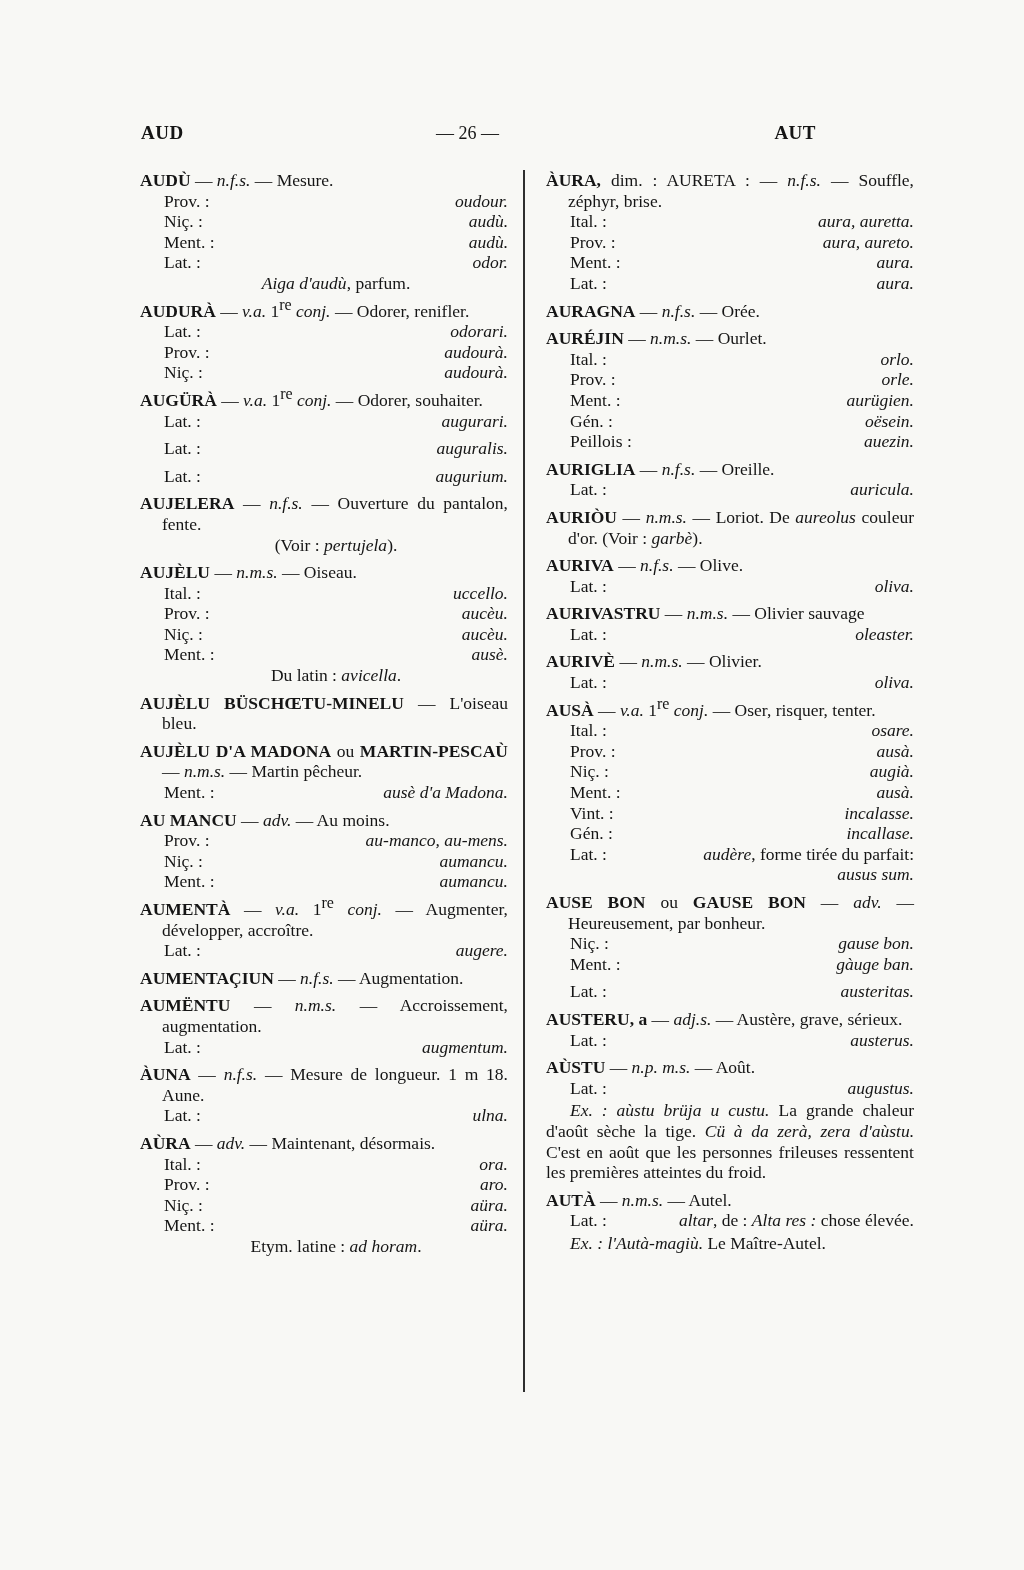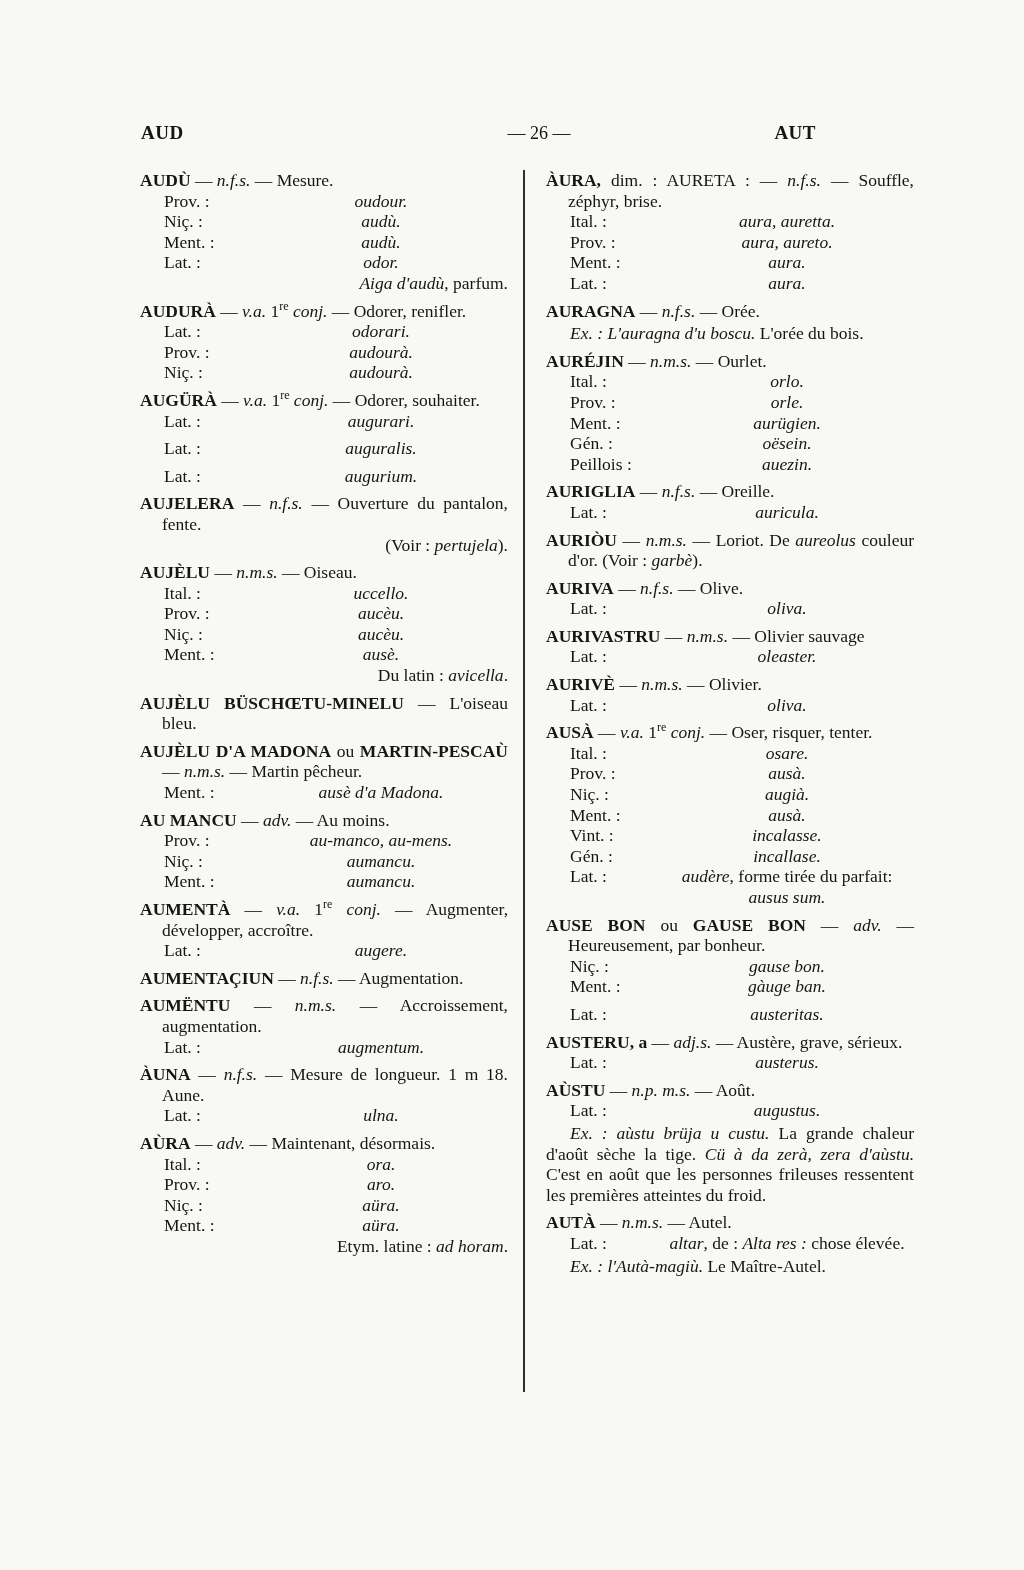--- a/index.html
+++ b/index.html
@@ -29,23 +29,22 @@
     line-height: 26px;
   }
   .guide-left {
     position: absolute;
     left: 141px;
     font-weight: bold;
     letter-spacing: 0.5px;
   }
   .page-number {
     position: absolute;
-    left: 464px;
+    left: 436px;
     width: 150px;
-    text-align: center;
     font-size: 18px;
   }
   .guide-right {
     position: absolute;
     right: 120px;
     font-weight: bold;
     letter-spacing: 0.5px;
   }
   .divider {
     position: absolute;
@@ -69,28 +68,28 @@
   .head {
     padding-left: 22px;
     text-indent: -22px;
   }
   .lv {
     display: flex;
     padding-left: 24px;
     text-align: left;
   }
   .lv .label { flex: 0 0 90px; }
-  .lv .value { flex: 1; text-align: center; }
-  .bodyline { padding-left: 24px; text-align: right; }
+  .lv .value { flex: 1; text-align: right; }
+  .bodyline { padding-left: 24px; text-align: center; }
   .para { text-indent: 24px; margin-top: 2px; }
   .run.b { font-weight: bold; }
   .run.i { font-style: italic; }
   .run.sup {
     vertical-align: super;
-    font-size: 12px;
+    font-size: 16px;
     line-height: 0;
   }
 </style>
 </head>
 <body>
 
 <div class="sheet">
   <div class="running-head">
     <span class="guide-left">AUD</span>
     <span class="page-number">— 26 —</span>
@@ -261,21 +260,20 @@
           <span class="label">Ment. :</span>
           <span class="value"><span class="run i">aura.</span></span>
         </div>
         <div class="lv">
           <span class="label">Lat. :</span>
           <span class="value"><span class="run i">aura.</span></span>
         </div>
       </div>
       <div class="entry">
         <div class="head"><span class="run b">AURAGNA</span><span class="run"> — </span><span class="run i">n.f.s.</span><span class="run"> — Orée.</span></div>
-        <div class="para"><span class="run i">Ex. : L'auragna d'u boscu.</span><span class="run"> L'orée du bois.</span></div>
       </div>
       <div class="entry">
         <div class="head"><span class="run b">AURÉJIN</span><span class="run"> — </span><span class="run i">n.m.s.</span><span class="run"> — Ourlet.</span></div>
         <div class="lv">
           <span class="label">Ital. :</span>
           <span class="value"><span class="run i">orlo.</span></span>
         </div>
         <div class="lv">
           <span class="label">Prov. :</span>
           <span class="value"><span class="run i">orle.</span></span>

